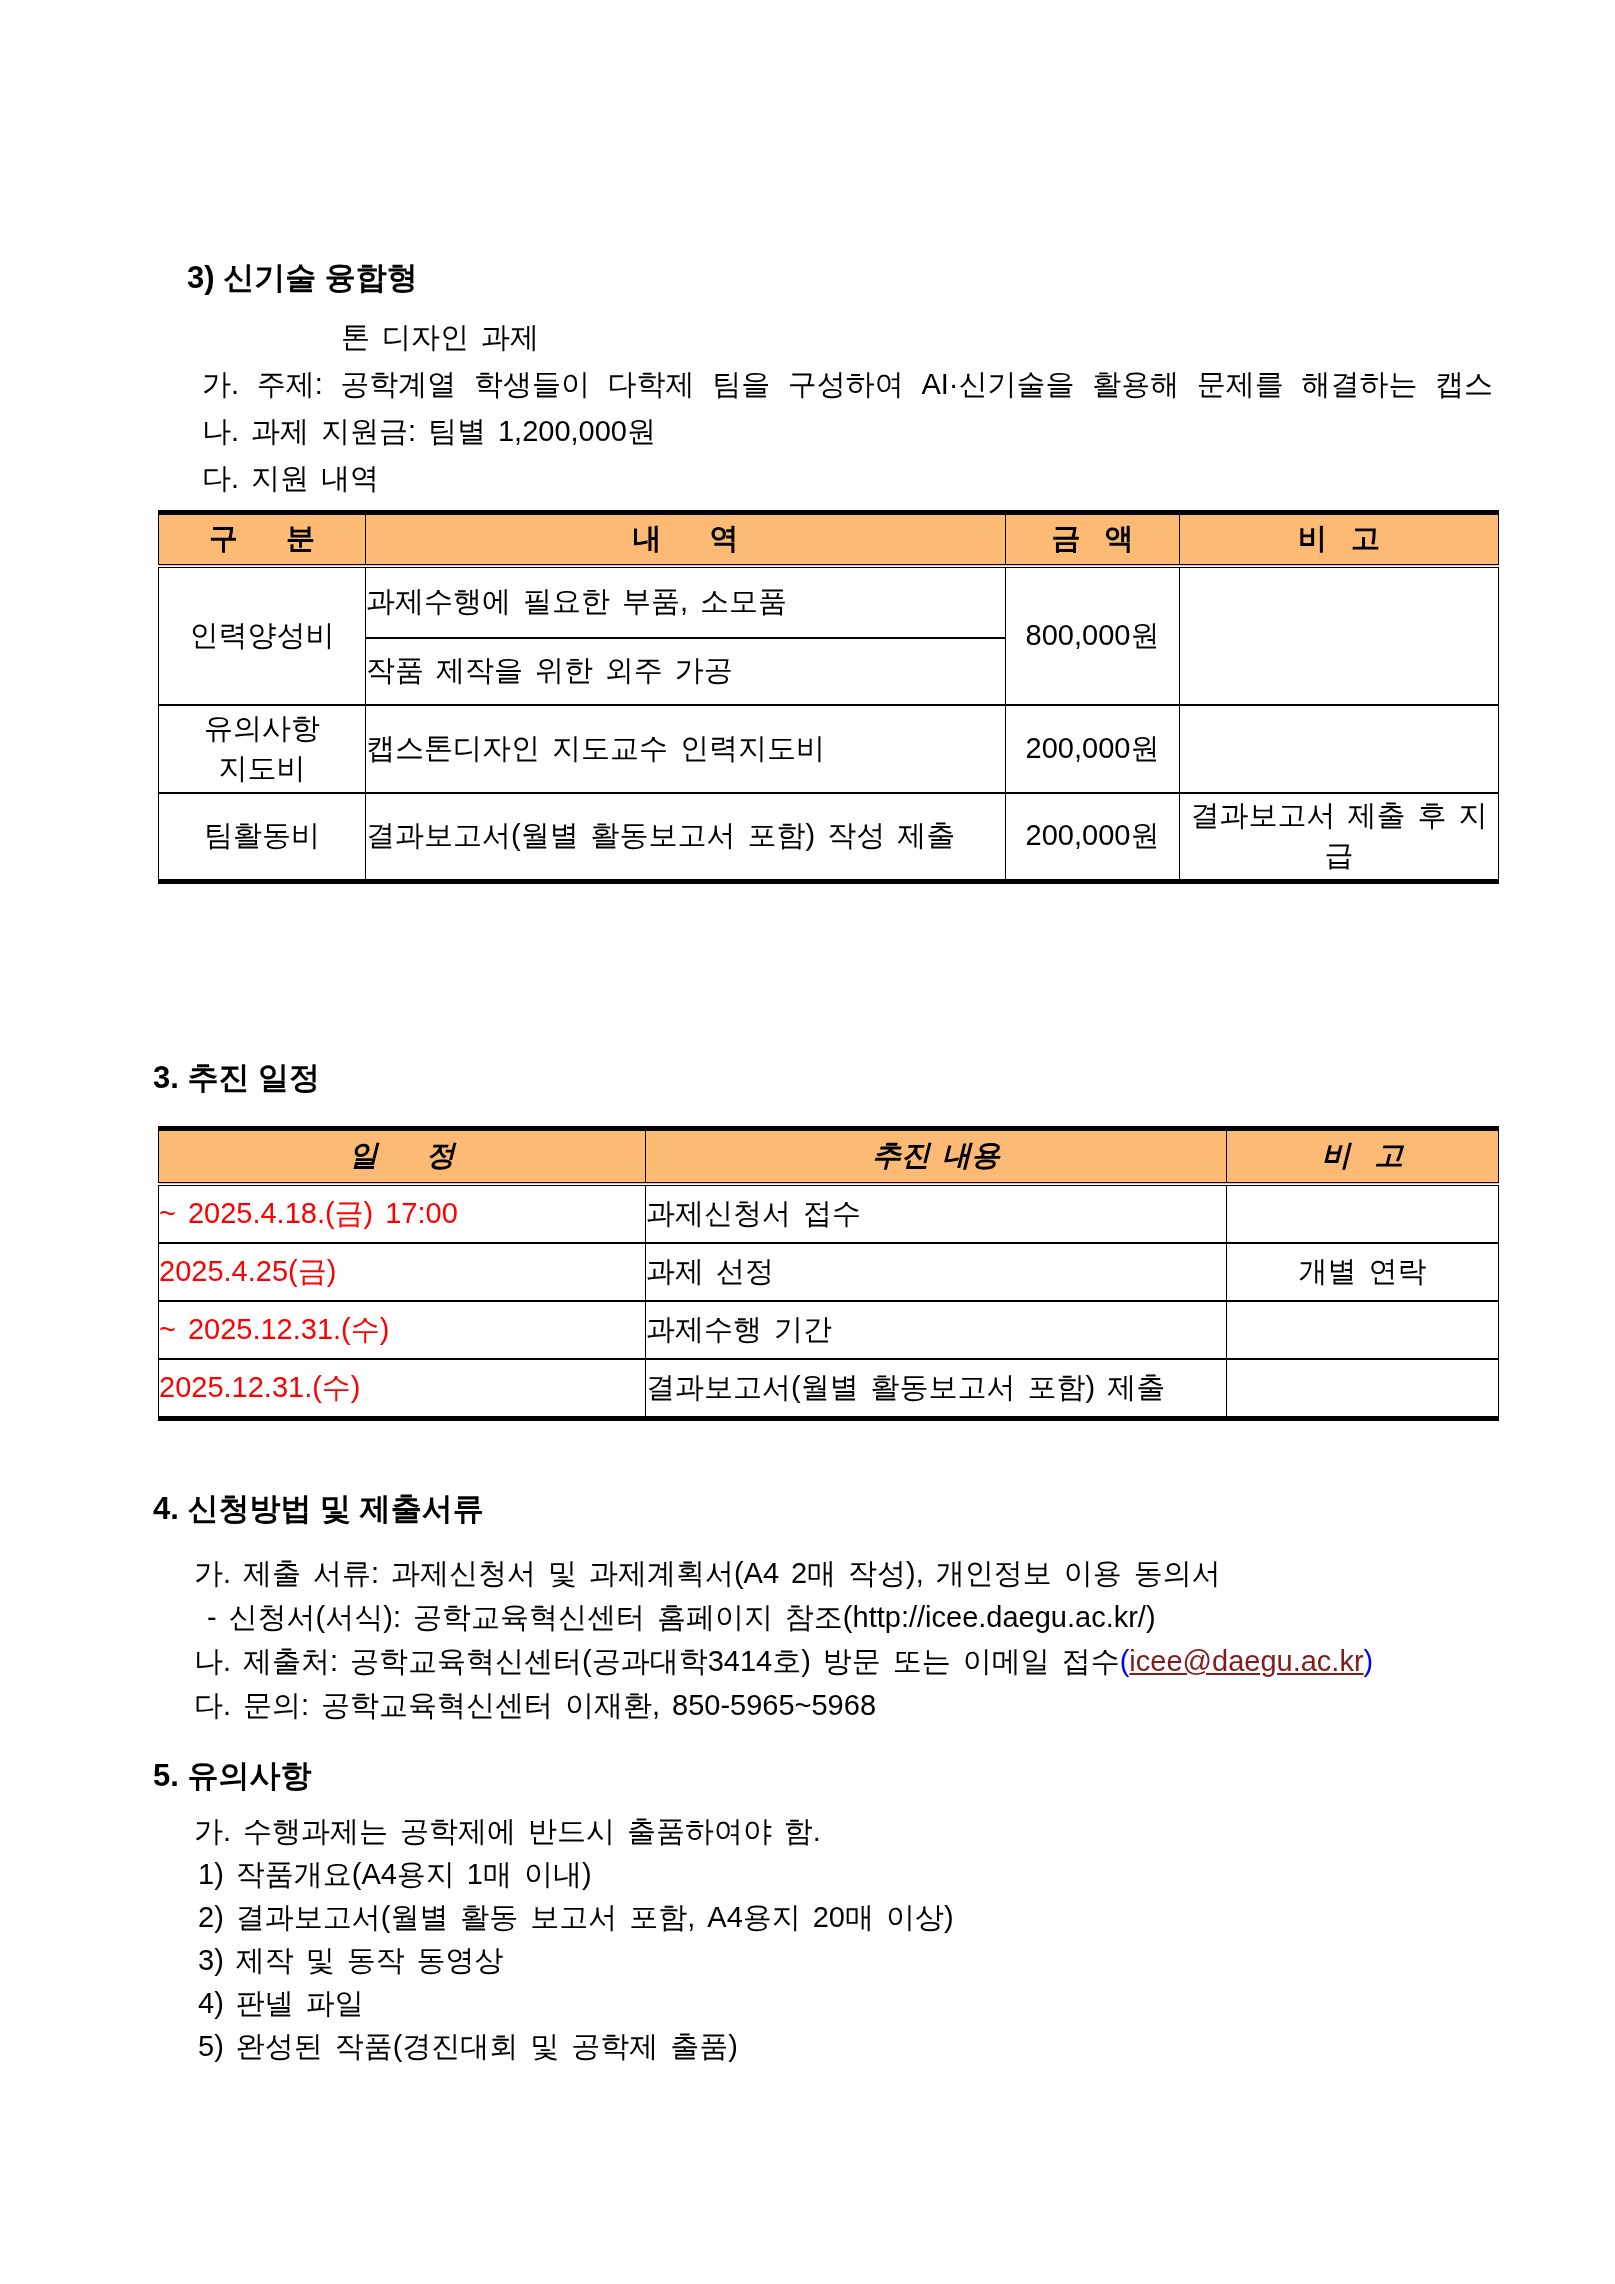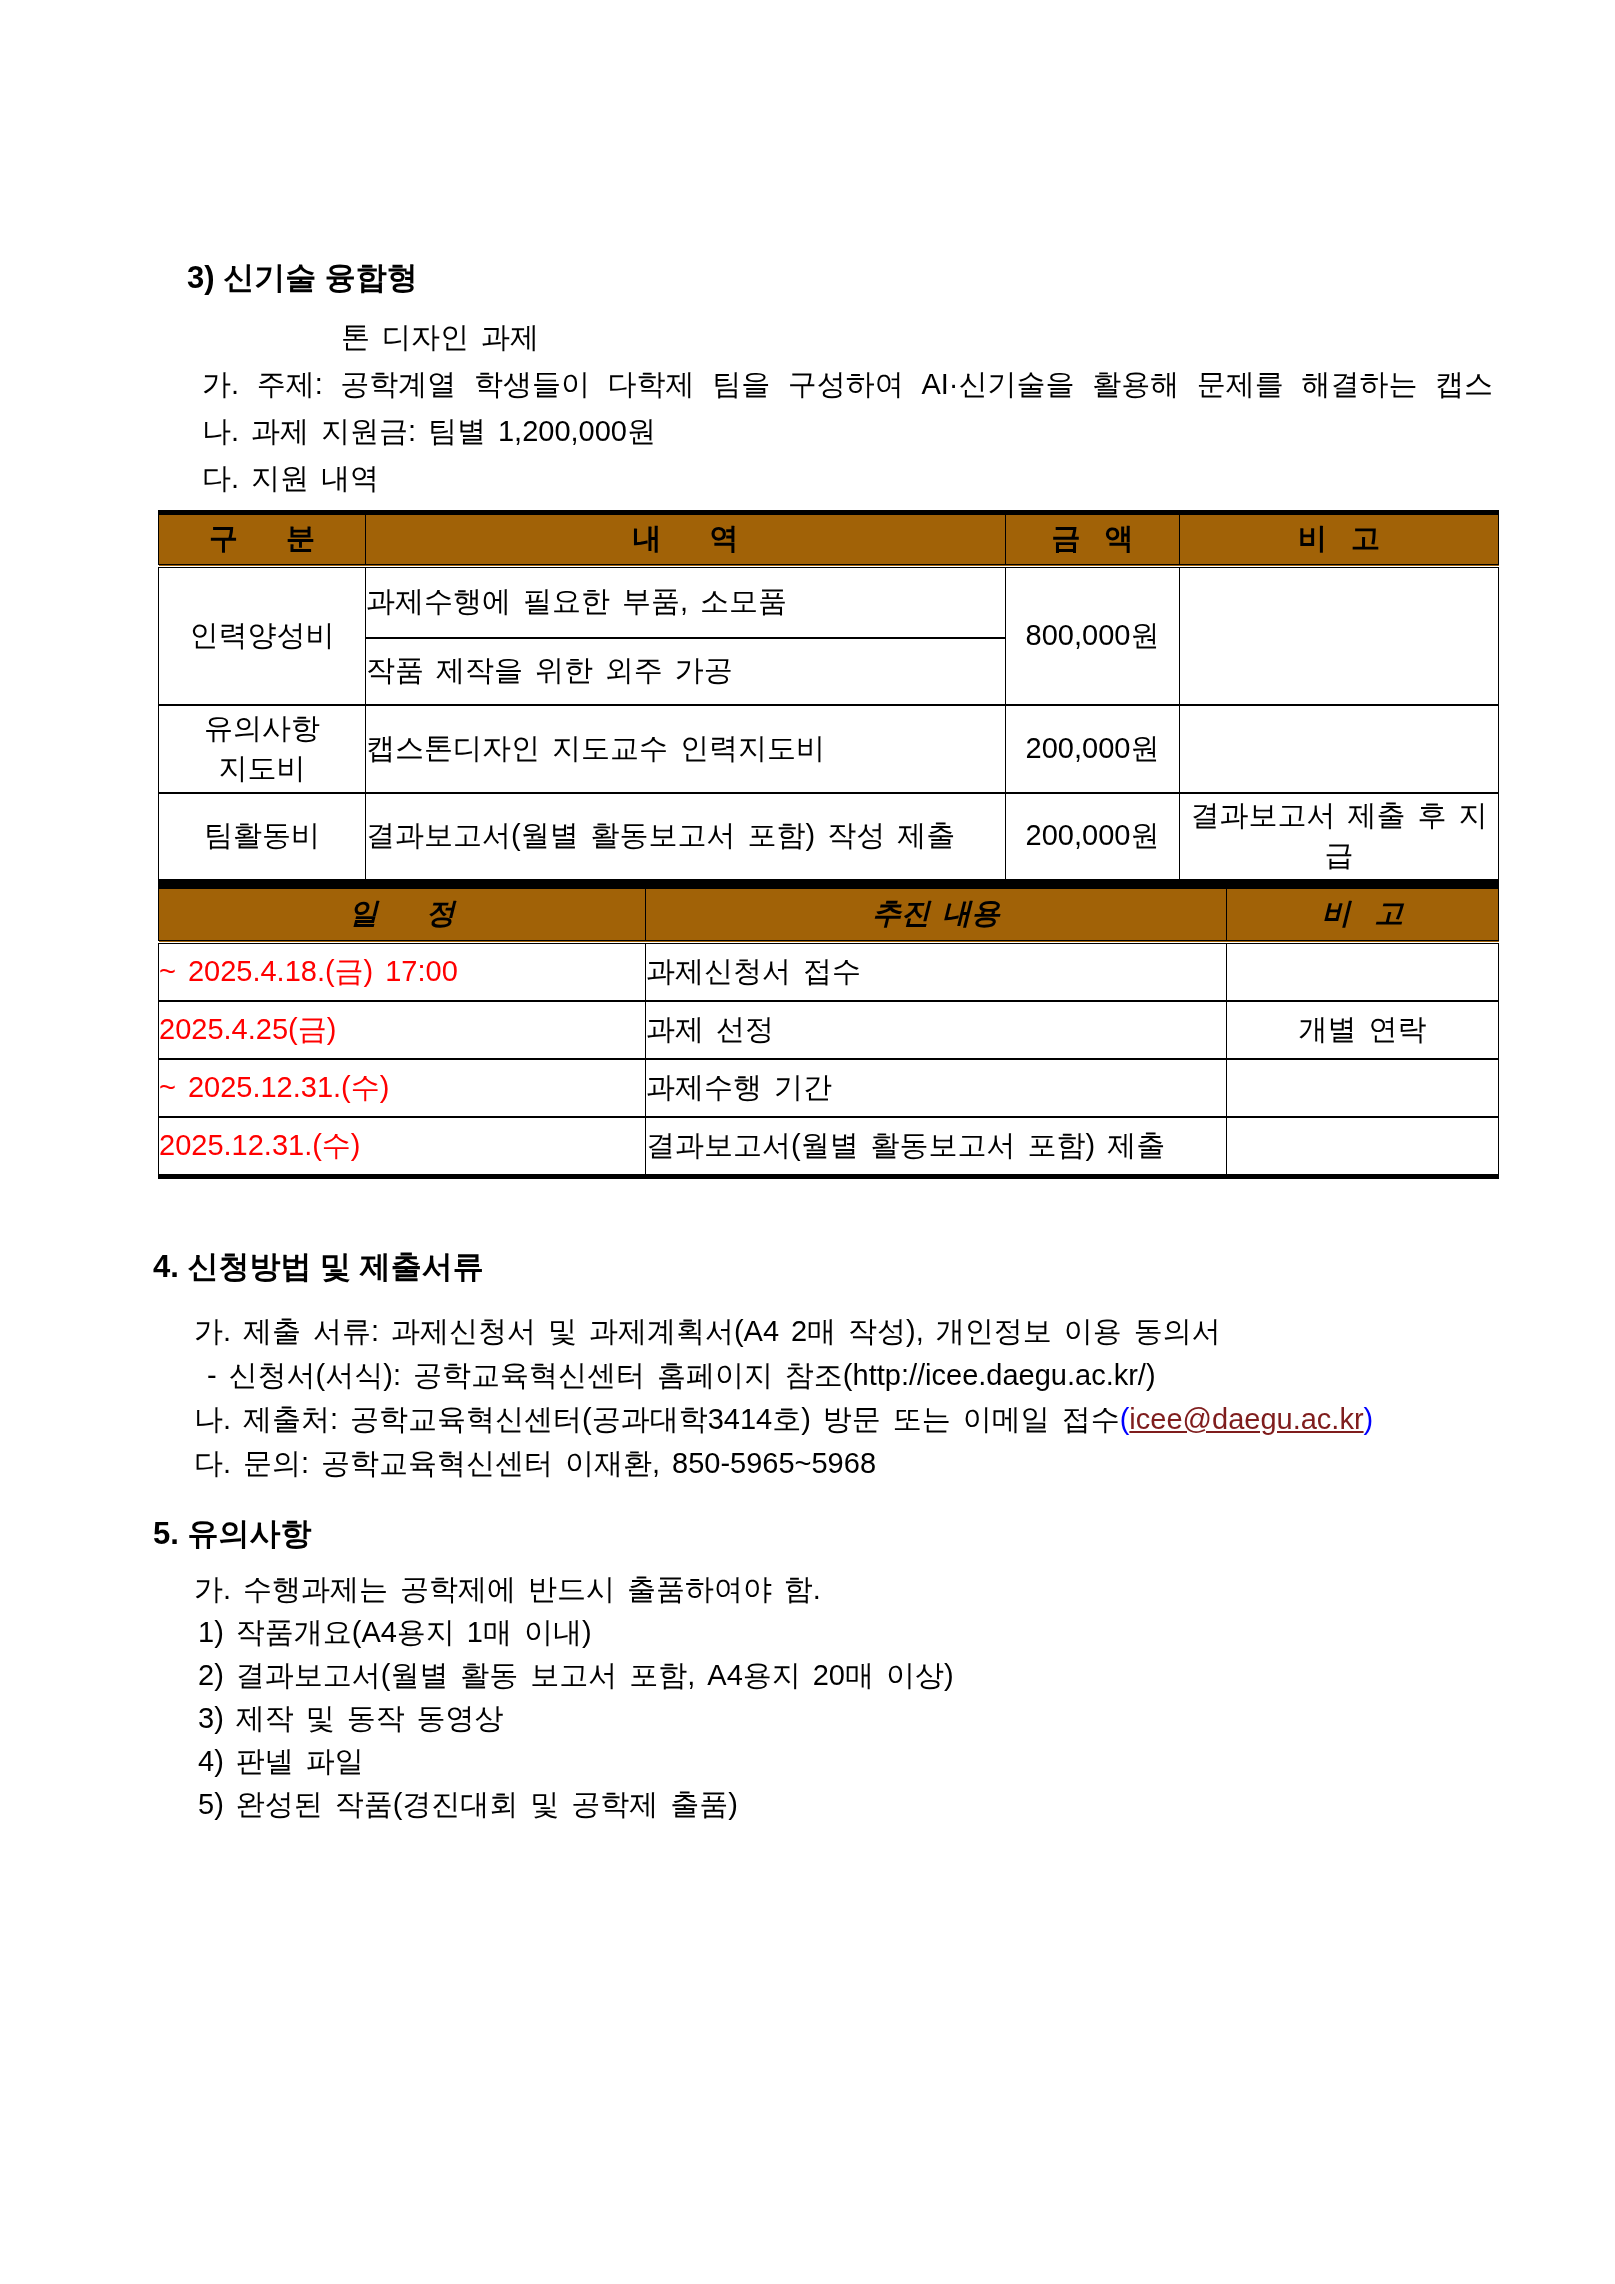--- a/index.html
+++ b/index.html
@@ -46,21 +46,21 @@
   table.doc-table {
     border-collapse:collapse;
     table-layout:fixed;
     margin-left:158px;
     width:1341px;
     font-size:29px;
     word-spacing:3.9px;
   }
   table.doc-table { border:1.3px solid #000; border-top:5.2px solid #000; border-bottom:5.2px solid #000; }
   table.doc-table th {
-    background:#a16207;
+    background:#fdba74;
     font-weight:bold;
     white-space:pre;
     text-align:center;
     vertical-align:middle;
     border:1.3px solid #000;
     border-bottom:4.6px double #000;
     padding:0;
   }
   table.doc-table td {
     border:1.3px solid #000;
@@ -135,20 +135,21 @@
     </tr>
     <tr class="row-team">
       <td class="cat">팀활동비</td>
       <td class="det">결과보고서(월별 활동보고서 포함) 작성 제출</td>
       <td class="amt">200,000원</td>
       <td class="note">결과보고서 제출 후 지급</td>
     </tr>
   </tbody>
     </table>
 
+  <div class="h-sec h-schedule">3. 추진 일정</div>
 
   <table class="doc-table">
     <colgroup>
       <col style="width:487px">
         <col style="width:581px">
         <col style="width:272px">
     </colgroup>
     <tbody>
         <tr class="schedule-head">
       <th>일    정</th>

